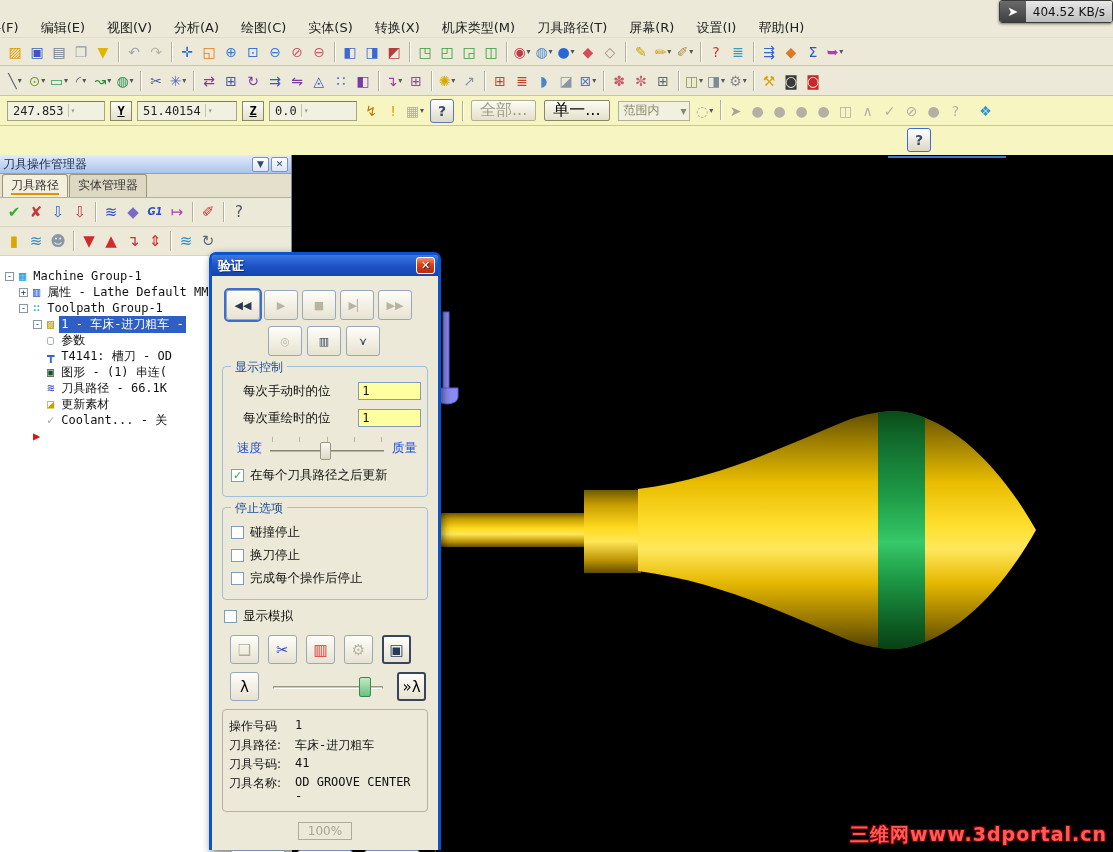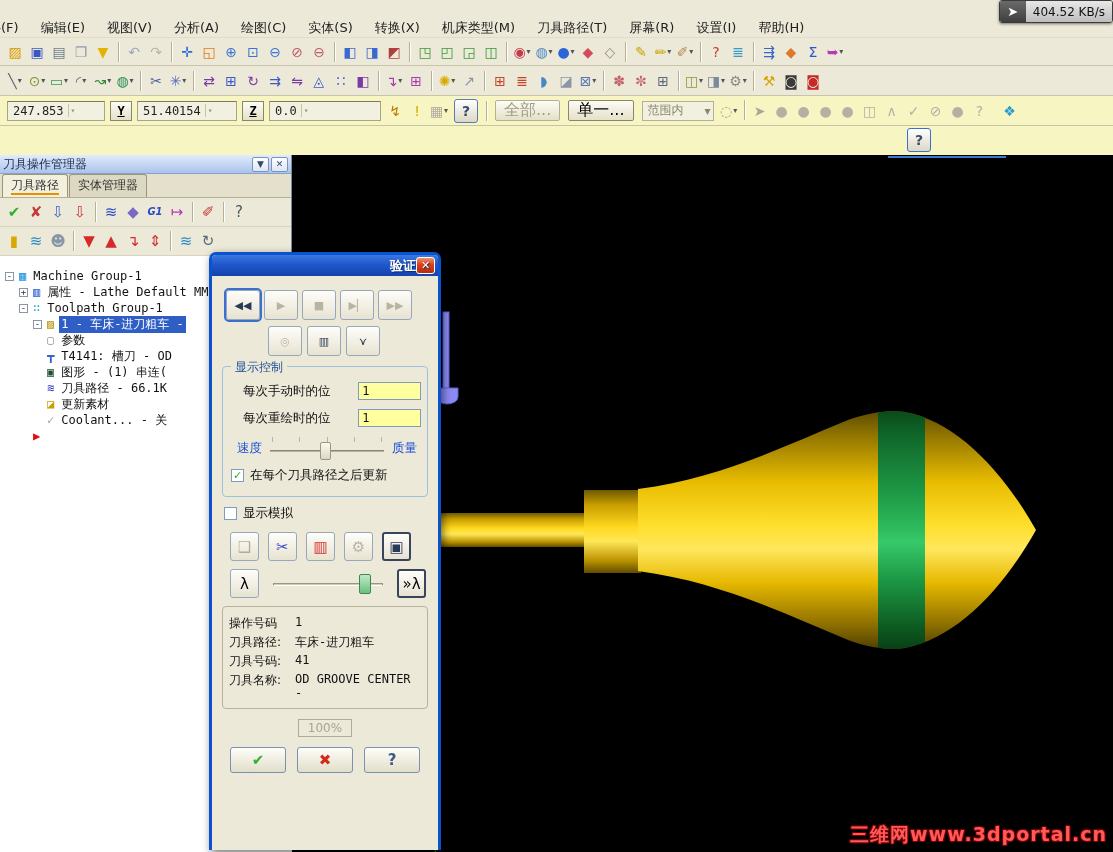--- a/index.html
+++ b/index.html
@@ -89,21 +89,21 @@
   .watermark { position:absolute; right:6px; bottom:4px; font-size:19px; font-weight:bold; color:#ff5a5a;
     text-shadow:1px 1px 0 #7a0000,-1px -1px 0 #7a0000,1px -1px 0 #7a0000,-1px 1px 0 #7a0000; letter-spacing:1px; }
 
   
   .dialog { position:absolute; left:209px; top:252px; width:232px; height:598px; z-index:40;
     border:3px solid #0a53cc; border-bottom:none; border-radius:7px 7px 0 0; background:#ece9d8;
     box-shadow:2px 3px 8px rgba(0,0,0,.55); }
   .dlg-title { height:21px; background:linear-gradient(180deg,#3a77e0 0%,#1e55c8 50%,#1443ae 100%);
     border-radius:4px 4px 0 0; display:flex; align-items:center; padding:0 3px 0 6px; color:#fff;
     font-weight:bold; font-size:13px; text-shadow:1px 1px 1px #0a2a70; }
-  .dlg-title .t { flex:1;text-align:right; }
+  .dlg-title .t { flex:1; }
   .dlg-close { width:19px; height:17px; border:1px solid #fff; border-radius:3px;
     background:linear-gradient(180deg,#f0926a,#d8401a 45%,#b82c0a); color:#fff; font-weight:bold;
     display:flex; align-items:center; justify-content:center; font-size:11px; }
   .dlg-body { position:relative; padding:8px 8px 0 8px; }
   .pbrow { display:flex; gap:4px; margin:6px 2px 6px 6px; }
   .pbtn { width:34px; height:30px; border:1px solid #97a8bd; border-radius:3px;
     background:linear-gradient(180deg,#fefdf8,#e7e3d2); display:flex; align-items:center; justify-content:center;
     font-size:11px; color:#2a3a55; }
   .pbtn.focus { outline:2px solid #3b6ecf; outline-offset:0; }
   .pbtn.grayed { color:#b8b4a2; }
@@ -424,21 +424,21 @@
     <span class="coordfield" style="width:98px">
       <span>247.853</span>
       <span class="dd">▾</span>
     </span>
     <span class="axisbtn">Y</span>
     <span class="coordfield" style="width:100px">
       <span>51.40154</span>
       <span class="dd">▾</span>
     </span>
     <span class="axisbtn">Z</span>
-    <span class="coordfield" style="width:112px">
+    <span class="coordfield" style="width:88px">
       <span>0.0</span>
       <span class="dd">▾</span>
     </span>
     <span style="display:inline-flex">
         <span class="tbicon">
           <span class="glyph" style="color: rgb(184, 122, 0);">↯</span>
         </span>
         <span class="tbicon">
           <span class="glyph" style="color: rgb(216, 168, 0);">!</span>
         </span>
@@ -735,20 +735,35 @@
             <span class="thumb" style="left:44%"></span>
           </span>
           <span>质量</span>
         </div>
         <div class="checkrow">
           <span class="checkbox">✓</span>
           <span>在每个刀具路径之后更新</span>
         </div>
       </div>
 
+      <div class="groupbox">
+        <span class="gb-label">停止选项</span>
+        <div class="checkrow">
+          <span class="checkbox"></span>
+          <span>碰撞停止</span>
+        </div>
+        <div class="checkrow">
+          <span class="checkbox"></span>
+          <span>换刀停止</span>
+        </div>
+        <div class="checkrow">
+          <span class="checkbox"></span>
+          <span>完成每个操作后停止</span>
+        </div>
+      </div>
 
       <div class="checkrow" style="margin-left:4px">
         <span class="checkbox"></span>
         <span>显示模拟</span>
       </div>
 
       <div class="actionrow" id="actionbtns">
           <span class="abtn" style="color: rgb(176, 172, 156);">❑</span>
           <span class="abtn" style="color: rgb(58, 74, 198);">✂</span>
           <span class="abtn" style="color: rgb(212, 42, 42);">▥</span>

